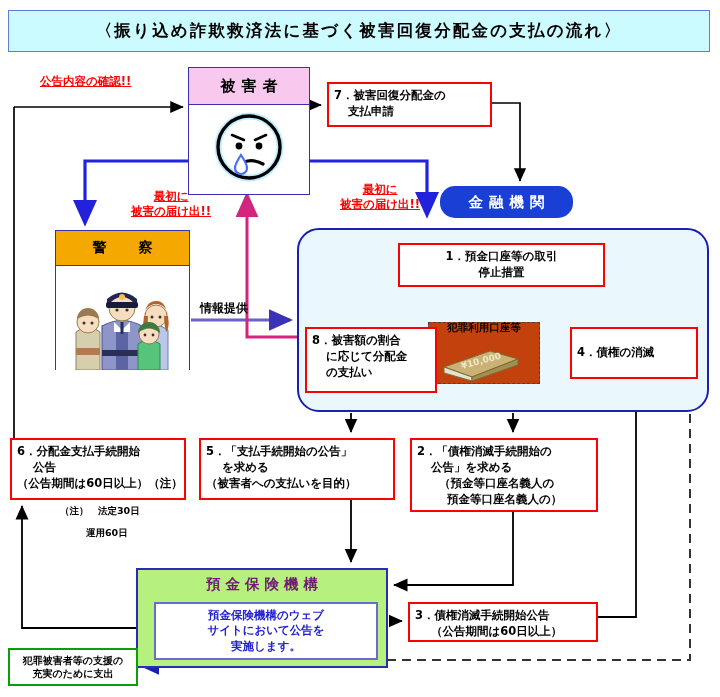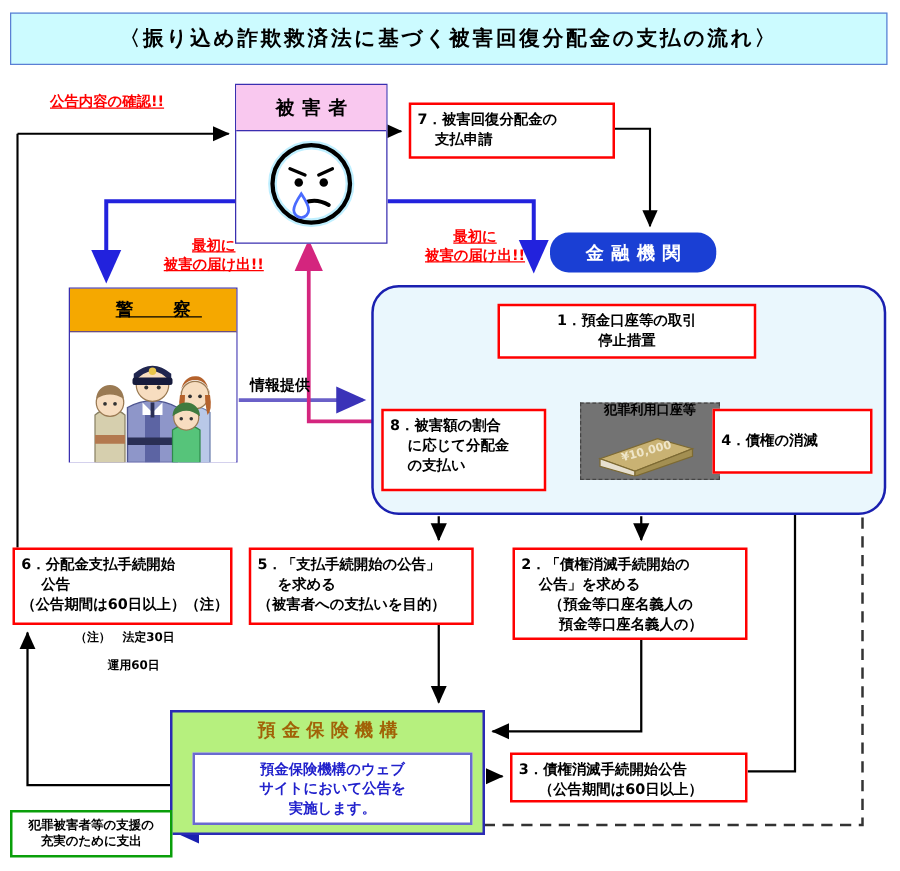--- a/index.html
+++ b/index.html
@@ -32,55 +32,55 @@
                  display:flex;align-items:center;justify-content:center;}
   #victim-header .txt{font-size:15px;font-weight:bold;letter-spacing:6px;
                       color:#000;padding-left:6px;}
   #victim-body{position:relative;height:87px;}
 
   
   .face-wrap{position:absolute;left:50%;top:50%;transform:translate(-50%,-50%);}
 
   
   #police-box{left:55px;top:230px;width:135px;height:140px;
-              border:1px solid #3a2fb0;background:#fff;text-decoration:underline;}
+              border:1px solid #3a2fb0;background:#fff;}
   #police-header{height:34px;background:#f5a800;
                  border-bottom:1px solid #3a2fb0;
                  display:flex;align-items:center;justify-content:center;}
   #police-header .txt{font-size:14px;font-weight:bold;letter-spacing:9px;color:#000;padding-left:9px;}
   #police-body{position:relative;height:104px;overflow:hidden;background:#fff;}
 
   
   #fin-header{left:440px;top:186px;width:133px;height:32px;
               background:#1a3fd4;display:flex;align-items:center;justify-content:center;z-index:6;border-radius:15px;}
   #fin-header .txt{font-size:14.5px;font-weight:bold;letter-spacing:6px;color:#fff;padding-left:6px;}
   #fin-panel{left:297px;top:228px;width:412px;height:184px;
              border:2px solid #1a20b0;border-radius:22px;background:#eaf7fd;}
 
   #box1{left:398px;top:243px;width:207px;height:44px;}
   #box8{left:305px;top:327px;width:132px;height:66px;}
   #box4{left:570px;top:327px;width:128px;height:52px;}
-  #acct-box{left:464px;top:322px;width:112px;height:62px;
-            border:1.5px dashed #444;background:#737373;}
+  #acct-box{left:428px;top:322px;width:112px;height:62px;
+            border:1.5px dashed #444;background:#c2410c;}
   #acct-label{position:absolute;left:0;top:-2px;width:100%;text-align:center;
               font-size:10.5px;font-weight:bold;color:#000;white-space:nowrap;}
 
   #box7{left:327px;top:82px;width:165px;height:45px;}
 
   
   #box6{left:10px;top:438px;width:176px;height:62px;}
-  #box5{left:199px;top:438px;width:180px;height:62px;}
+  #box5{left:199px;top:438px;width:196px;height:62px;}
   #box2{left:410px;top:438px;width:188px;height:74px;}
   #box3{left:408px;top:602px;width:190px;height:40px;}
 
   
   #dic-box{left:136px;top:568px;width:252px;height:100px;
            border:2px solid #2b2bb5;background:#b6f07e;}
   #dic-title{height:28px;display:flex;align-items:center;justify-content:center;}
-  #dic-title .txt{font-size:14.5px;font-weight:bold;letter-spacing:5px;color:#a16207;padding-left:5px;}
+  #dic-title .txt{font-size:14.5px;font-weight:bold;letter-spacing:5px;color:#701a75;padding-left:5px;}
   #dic-inner{position:absolute;left:16px;top:32px;width:220px;height:54px;
              border:2px solid #6a6ad0;background:#fff;
              display:flex;align-items:center;justify-content:center;}
   #dic-inner .txt{font-size:11.5px;font-weight:bold;color:#2222cc;line-height:1.35;text-align:center;}
   #dic-inner .ln{display:block;white-space:nowrap;}
 
   
   #green-note{left:8px;top:648px;width:130px;height:38px;
               border:2px solid #0a9f0a;background:#fff;
               display:flex;align-items:center;justify-content:center;}

